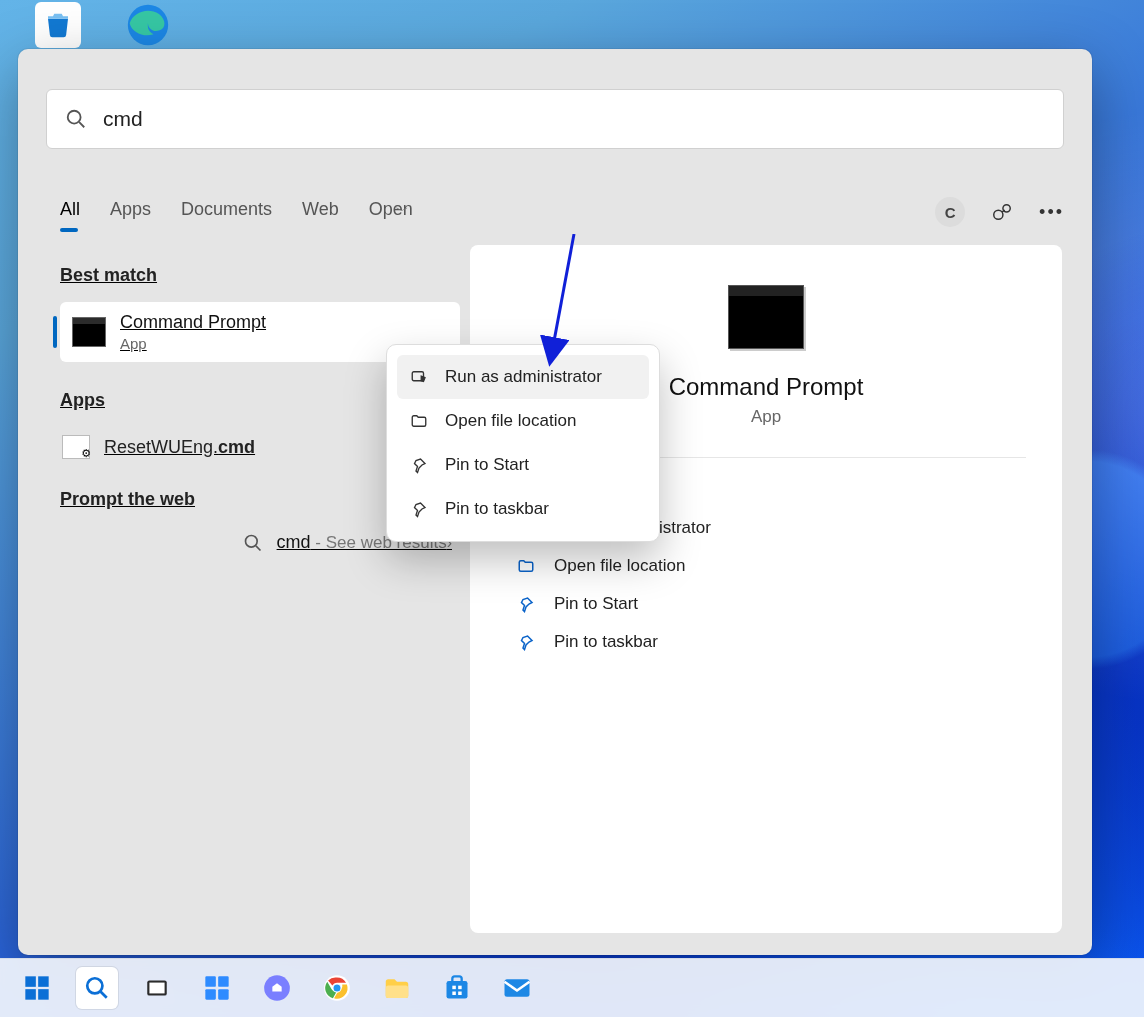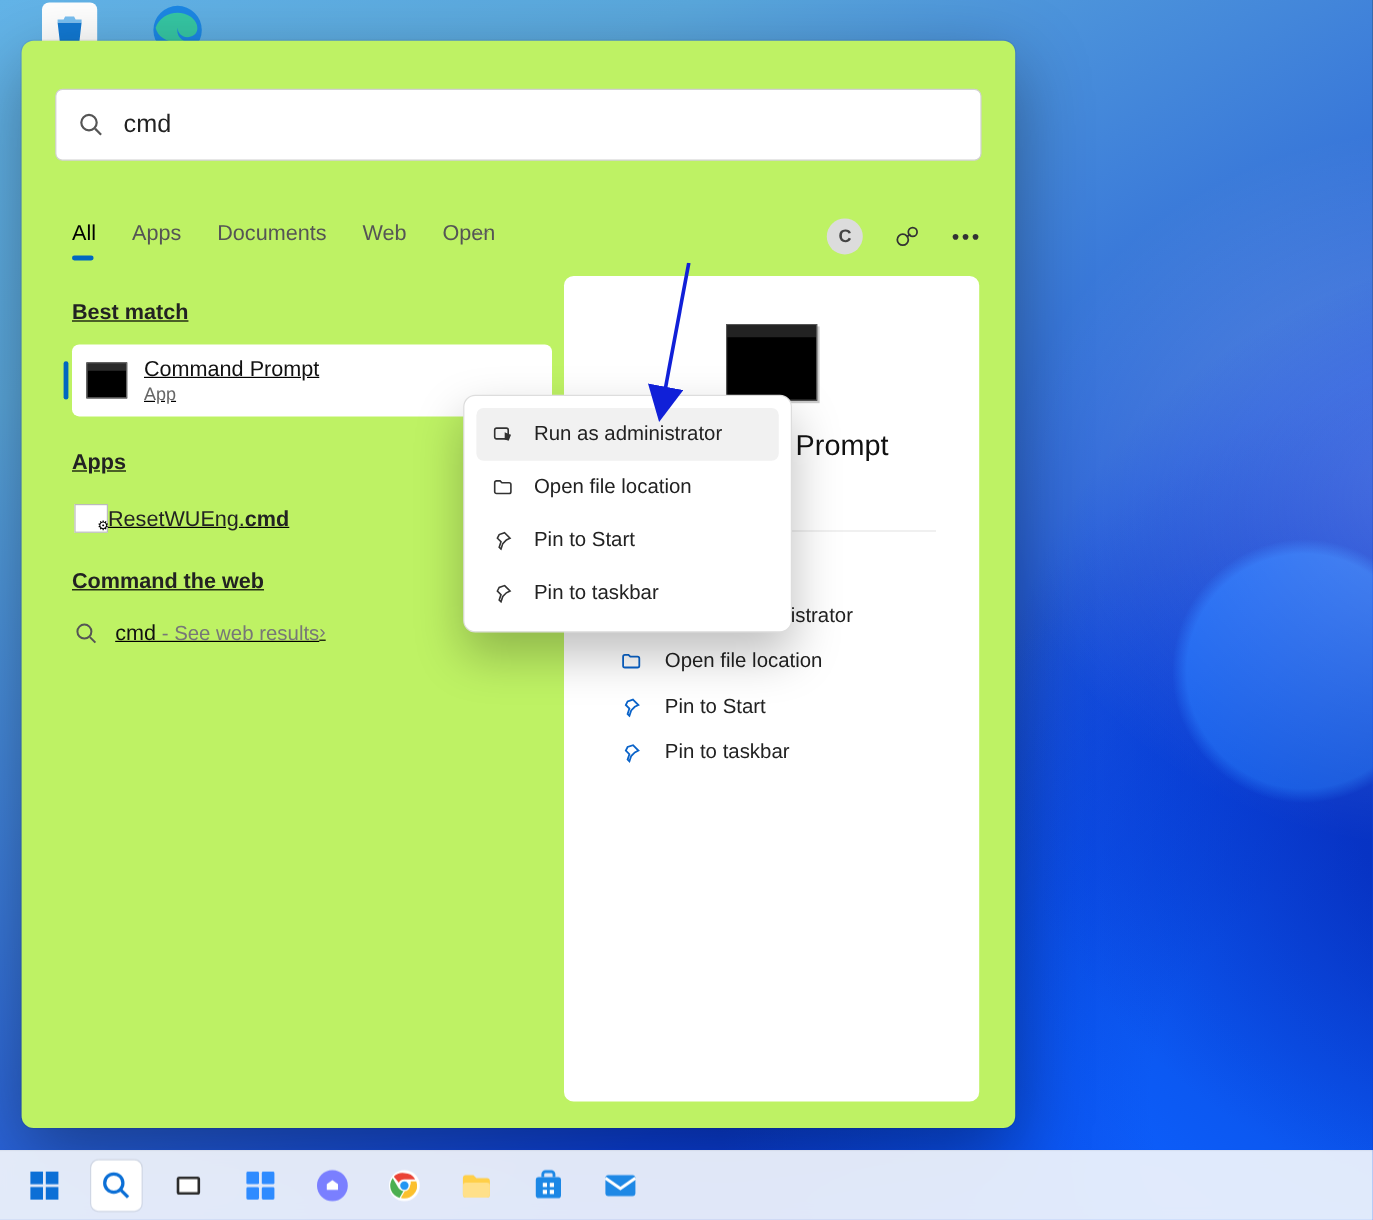--- a/index.html
+++ b/index.html
@@ -12,46 +12,46 @@
   }
   .wallpaper::after{content:"";position:absolute;inset:0;background:
     radial-gradient(ellipse 600px 500px at 105% 40%, rgba(255,255,255,0.25), transparent 60%),
     radial-gradient(ellipse 900px 700px at 115% 70%, rgba(0,20,120,0.4), transparent 60%);
   }
   
   .desk-ico{position:absolute; text-align:center; width:80px; font-size:12px; color:#fff; text-shadow:0 1px 2px rgba(0,0,0,.4);}
   .desk-ico .tile{width:46px;height:46px;margin:0 auto 4px;border-radius:6px;display:flex;align-items:center;justify-content:center;font-size:28px;}
   .recycle .tile{background:#fff;} .recycle svg{width:30px;height:30px;}
   
-  .search-window{position:absolute;left:18px;top:34px;width:828px;height:906px;border-radius:10px;background:#bef264;box-shadow:0 20px 60px rgba(0,0,0,.35), 0 0 0 1px rgba(0,0,0,.06);}
+  .search-window{position:absolute;left:18px;top:49px;width:1074px;height:906px;border-radius:10px;background:#e5e5e5;box-shadow:0 20px 60px rgba(0,0,0,.35), 0 0 0 1px rgba(0,0,0,.06);}
   .search-bar{position:absolute;left:28px;top:40px;right:28px;height:58px;background:#fff;border:1px solid #d0d0d0;border-radius:6px;display:flex;align-items:center;padding:0 18px;gap:14px;}
   .search-bar input{flex:1;border:none;outline:none;font-size:21px;color:#222;background:transparent;}
   .tabs{position:absolute;left:42px;top:150px;display:flex;gap:30px;align-items:center;font-size:18px;color:#555;}
   .tab{cursor:pointer;}
   .tab.active{color:#000;font-weight:400;position:relative;}
   .tab.active::after{content:"";position:absolute;left:0;bottom:-12px;width:18px;height:4px;background:#0067c0;border-radius:2px;}
   .tabs .chev{margin-left:-22px;font-size:13px;color:#777;}
   .top-right{position:absolute;right:28px;top:148px;display:flex;align-items:center;gap:26px;}
   .avatar{width:30px;height:30px;border-radius:50%;background:#dcdcdc;color:#444;display:flex;align-items:center;justify-content:center;font-size:15px;font-weight:600;}
   .dots{letter-spacing:2px;font-size:18px;color:#333;}
   .chat-ico svg{width:22px;height:22px;}
   
   .left-col{position:absolute;left:42px;top:216px;width:400px;text-decoration:underline;}
   .sect-title{font-size:18px;font-weight:600;color:#222;margin:0 0 16px 0;}
   .best-match{background:#fff;border-radius:6px;padding:10px 12px;display:flex;align-items:center;gap:14px;position:relative;margin-bottom:28px;}
   .best-match::before{content:"";position:absolute;left:-7px;top:14px;bottom:14px;width:4px;background:#0067c0;border-radius:2px;}
   .cmd-icon{width:32px;height:28px;background:#000;border:1px solid #666;box-shadow:inset 0 6px 0 #2b2b2b;}
   .bm-title{font-size:18px;color:#111;}
   .bm-sub{font-size:15px;color:#666;margin-top:2px;}
-  .apps-item{display:flex;align-items:center;gap:0;padding:8px 2px;margin-bottom:22px;}
+  .apps-item{display:flex;align-items:center;gap:14px;padding:8px 2px;margin-bottom:22px;}
   .file-ico{width:26px;height:22px;background:#fff;border:1px solid #bbb;position:relative;}
   .file-ico::after{content:"⚙";position:absolute;right:-2px;bottom:-2px;font-size:11px;}
   .apps-text{font-size:18px;color:#222;}
   .apps-text b{font-weight:600;}
-  .web-row{display:flex;align-items:center;justify-content:flex-start;padding:6px 2px;margin-top:10px; width:390px;}
+  .web-row{display:flex;align-items:center;justify-content:flex-end;padding:6px 2px;margin-top:10px; width:390px;}
   .web-left{display:flex;align-items:center;gap:14px;}
   .web-q{font-size:18px;color:#111;}
   .web-hint{font-size:17px;color:#777;}
   
   .detail{position:absolute;left:452px;top:196px;right:30px;bottom:22px;background:#fff;border-radius:8px;padding:40px 36px 36px;box-sizing:border-box;}
   .detail .big-icon{width:74px;height:62px;margin:0 auto 24px;background:#000;border:1px solid #555;box-shadow:inset 0 10px 0 #222, 2px 2px 0 rgba(0,0,0,.2);}
   .detail h2{margin:0;text-align:center;font-size:24px;font-weight:400;color:#111;}
   .detail-sub{text-align:center;font-size:17px;color:#666;margin-top:6px;}
   .detail hr{border:none;border-top:1px solid #e6e6e6;margin:30px 0 22px;}
   .action-list{display:flex;flex-direction:column;gap:18px;margin-left:10px;}
@@ -133,21 +133,21 @@
         <div class="bm-sub">App</div>
       </div>
     </div>
 
     <div class="sect-title">Apps</div>
     <div class="apps-item">
       <div class="file-ico"></div>
       <div class="apps-text"><span>ResetWUEng.</span><b>cmd</b></div>
     </div>
 
-    <div class="sect-title">Command the web</div>
+    <div class="sect-title">Prompt the web</div>
     <div class="web-row">
       <div class="web-left">
         <span>
           <svg width="20" height="20" viewBox="0 0 24 24" fill="none" stroke="#555" stroke-width="2">
               <circle cx="10" cy="10" r="7"></circle>
               <line x1="21" y1="21" x2="15.5" y2="15.5"></line>
             </svg>
         </span>
         <span><span class="web-q">cmd</span><span class="web-hint"> - See web results</span></span>
       </div>

